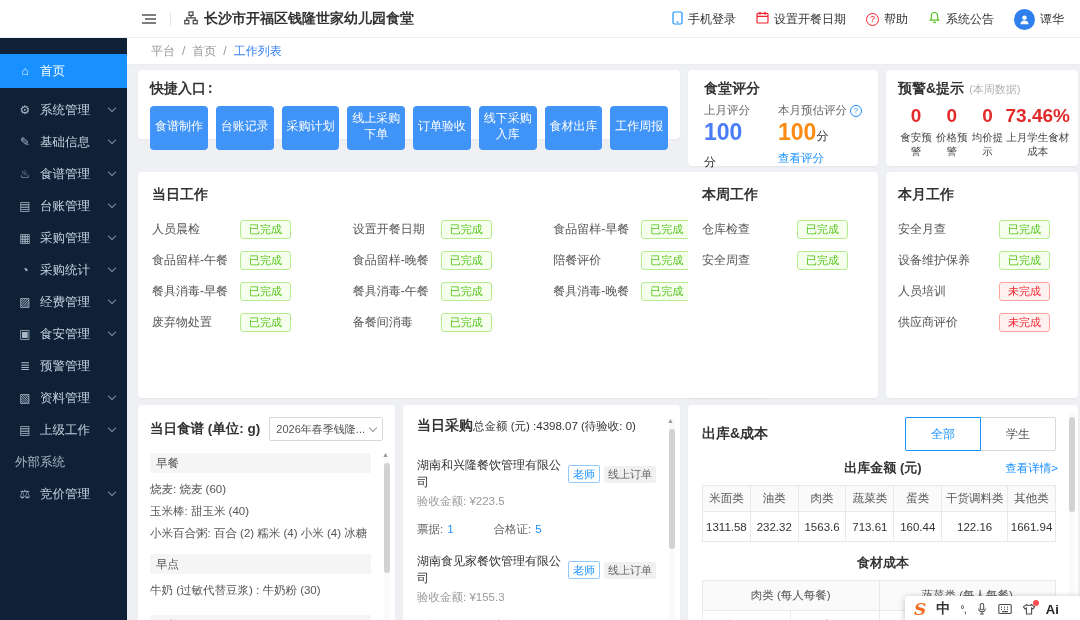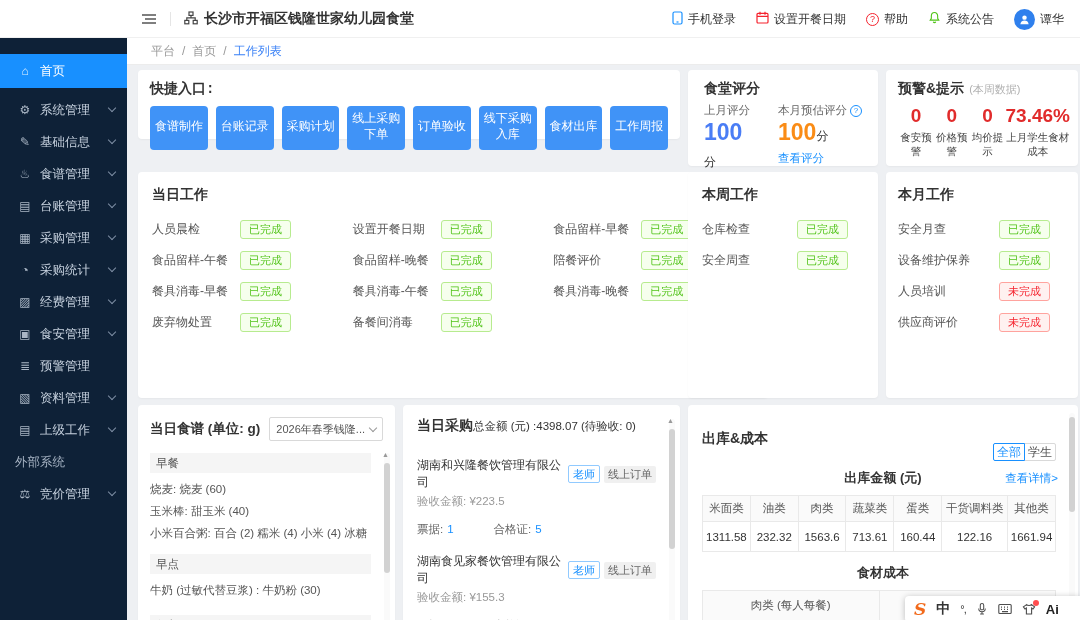--- a/index.html
+++ b/index.html
@@ -118,22 +118,22 @@
                  padding:0 4px; line-height:16px; background:#fff; }
   .tag-order { font-size:11px; color:#666; background:#f0f0f0; border-radius:2px; padding:1px 4px; margin-left:4px; }
   .sup-amt { font-size:11.5px; color:#999; margin-top:3px; }
   .sup-docs { font-size:11.5px; color:#666; margin-top:13px; display:flex; gap:40px; }
   .sup-docs b { color:#1890ff; font-weight:normal; margin-left:4px; }
 
   
   #card-out { left:688px; top:405px; width:390px; height:240px; padding:12px 14px 0; }
   .out-head { display:flex; align-items:center; justify-content:space-between; padding-right:8px; }
   .toggle { display:flex; }
-  .tbtn { height:18px; padding:0 3px; font-size:12px; background:#fff; border:1px solid #d9d9d9;
-          display:flex; align-items:center; cursor:pointer; font-family:inherit; color:#555;margin-top:26px; }
+  .tbtn { height:34px; padding:0 25px; font-size:12px; background:#fff; border:1px solid #d9d9d9;
+          display:flex; align-items:center; cursor:pointer; font-family:inherit; color:#555; }
   .tbtn.active { color:#1890ff; border-color:#1890ff; z-index:1; border-radius:2px 0 0 2px; }
   .tbtn.last { border-radius:0 2px 2px 0; margin-left:-1px; }
   .out-sub { position:relative; margin-top:8px; height:20px; }
   .out-sub-title { text-align:center; font-size:13px; font-weight:bold; }
   .out-link { position:absolute; right:6px; top:2px; font-size:11.5px; color:#1890ff; cursor:pointer; }
   table.grid { width:354px; border-collapse:collapse; margin-top:6px; table-layout:fixed;border-radius:10px; }
   .grid th { font-weight:normal; font-size:11.5px; color:#555; border:1px solid #e9e9e9;
              height:26px; background:#fafafa; }
   .grid td { font-size:11.5px; color:#333; border:1px solid #e9e9e9; height:30px; text-align:center; }
   .grid th.w { width:66px; }

